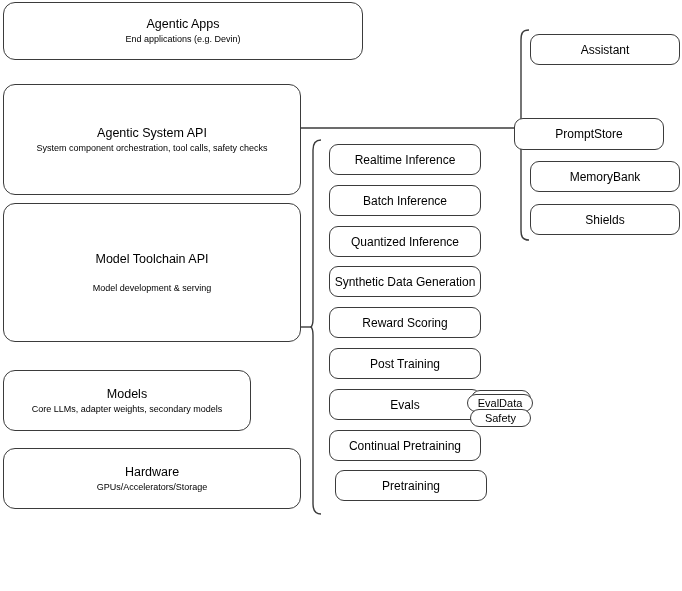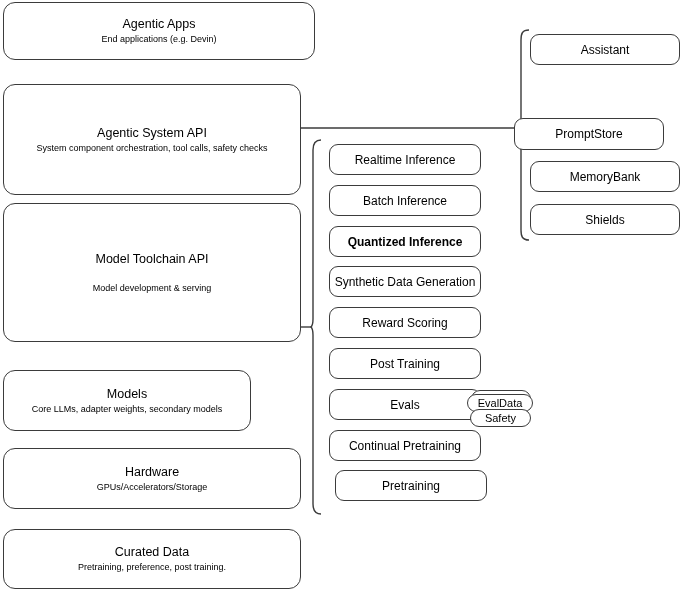--- a/index.html
+++ b/index.html
@@ -97,21 +97,21 @@
              C 315 140 313 144 313 150
              L 313 319
              C 313 324 312 326 311 327
              C 312 328 313 330 313 335
              L 313 504
              C 313 510 315 514 321 514"></path>
 
     <line x1="301" y1="327" x2="311" y2="327"></line>
   </svg>
 
-  <div class="node" style="left:3px;top:2px;width:312px;height:58px;">
+  <div class="node" style="left:3px;top:2px;width:360px;height:58px;">
     <div class="title">Agentic Apps</div>
     <div class="subtitle">End applications (e.g. Devin)</div>
   </div>
 
   <div class="node" style="left:3px;top:84px;width:298px;height:111px;">
     <div class="title">Agentic System API</div>
     <div class="subtitle">System component orchestration, tool calls, safety checks</div>
   </div>
 
   <div class="node" style="left:3px;top:203px;width:298px;height:139px;gap:14px;">
@@ -122,28 +122,24 @@
   <div class="node" style="left:3px;top:370px;width:248px;height:61px;">
     <div class="title">Models</div>
     <div class="subtitle">Core LLMs, adapter weights, secondary models</div>
   </div>
 
   <div class="node" style="left:3px;top:448px;width:298px;height:61px;">
     <div class="title">Hardware</div>
     <div class="subtitle">GPUs/Accelerators/Storage</div>
   </div>
 
-  <div class="node" style="left:3px;top:529px;width:298px;height:60px;">
-    <div class="title">Curated Data</div>
-    <div class="subtitle">Pretraining, preference, post training.</div>
-  </div>
 
   <div class="chip" style="left:329px;top:144px;width:152px;height:31px;">Realtime Inference</div>
   <div class="chip" style="left:329px;top:185px;width:152px;height:31px;">Batch Inference</div>
-  <div class="chip" style="left:329px;top:226px;width:152px;height:31px;font-weight:bold;">Quantized Inference</div>
+  <div class="chip" style="left:329px;top:226px;width:152px;height:31px;">Quantized Inference</div>
   <div class="chip" style="left:329px;top:266px;width:152px;height:31px;">Synthetic Data Generation</div>
   <div class="chip" style="left:329px;top:307px;width:152px;height:31px;">Reward Scoring</div>
   <div class="chip" style="left:329px;top:348px;width:152px;height:31px;">Post Training</div>
   <div class="chip" style="left:329px;top:389px;width:152px;height:31px;text-align:center;">Evals</div>
   <div class="chip" style="left:329px;top:430px;width:152px;height:31px;">Continual Pretraining</div>
   <div class="chip" style="left:335px;top:470px;width:152px;height:31px;">Pretraining</div>
 
   <div class="pill" style="left:471px;top:377px;width:60px;height:18px;margin-top:13px;">Harness</div>
   <div class="pill" style="left:467px;top:394px;width:66px;height:18px;">EvalData</div>
   <div class="pill" style="left:470px;top:409px;width:61px;height:18px;">Safety</div>

